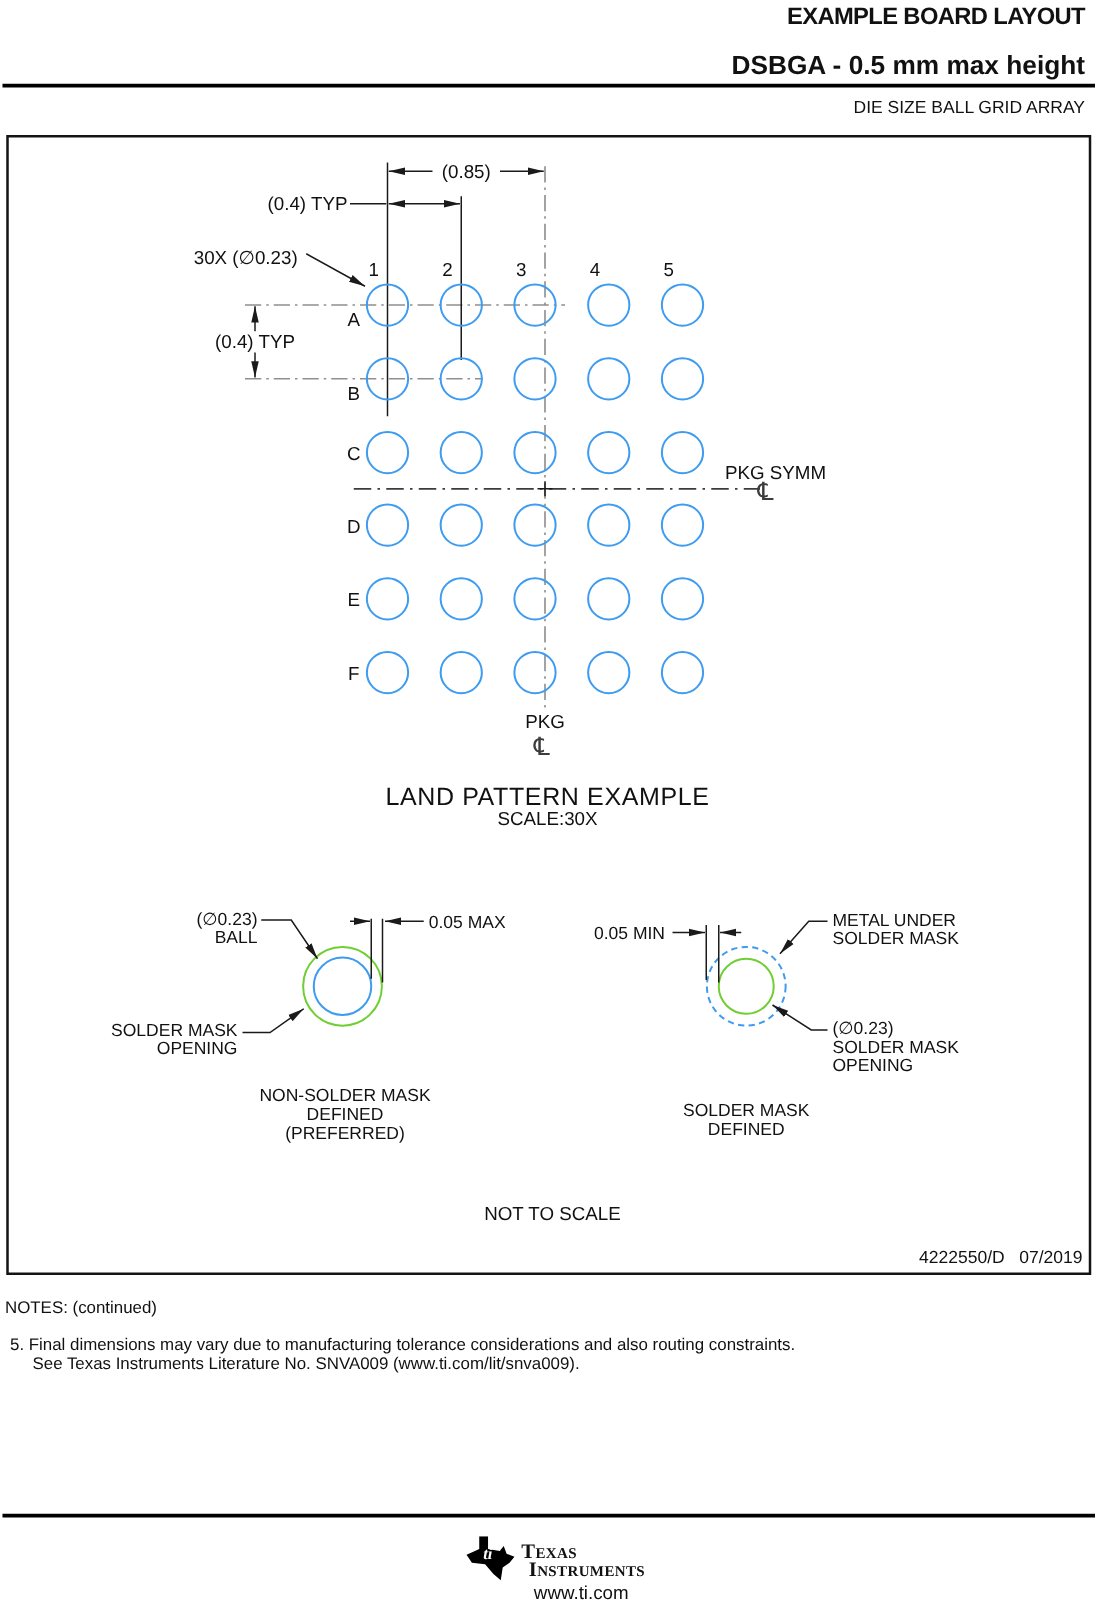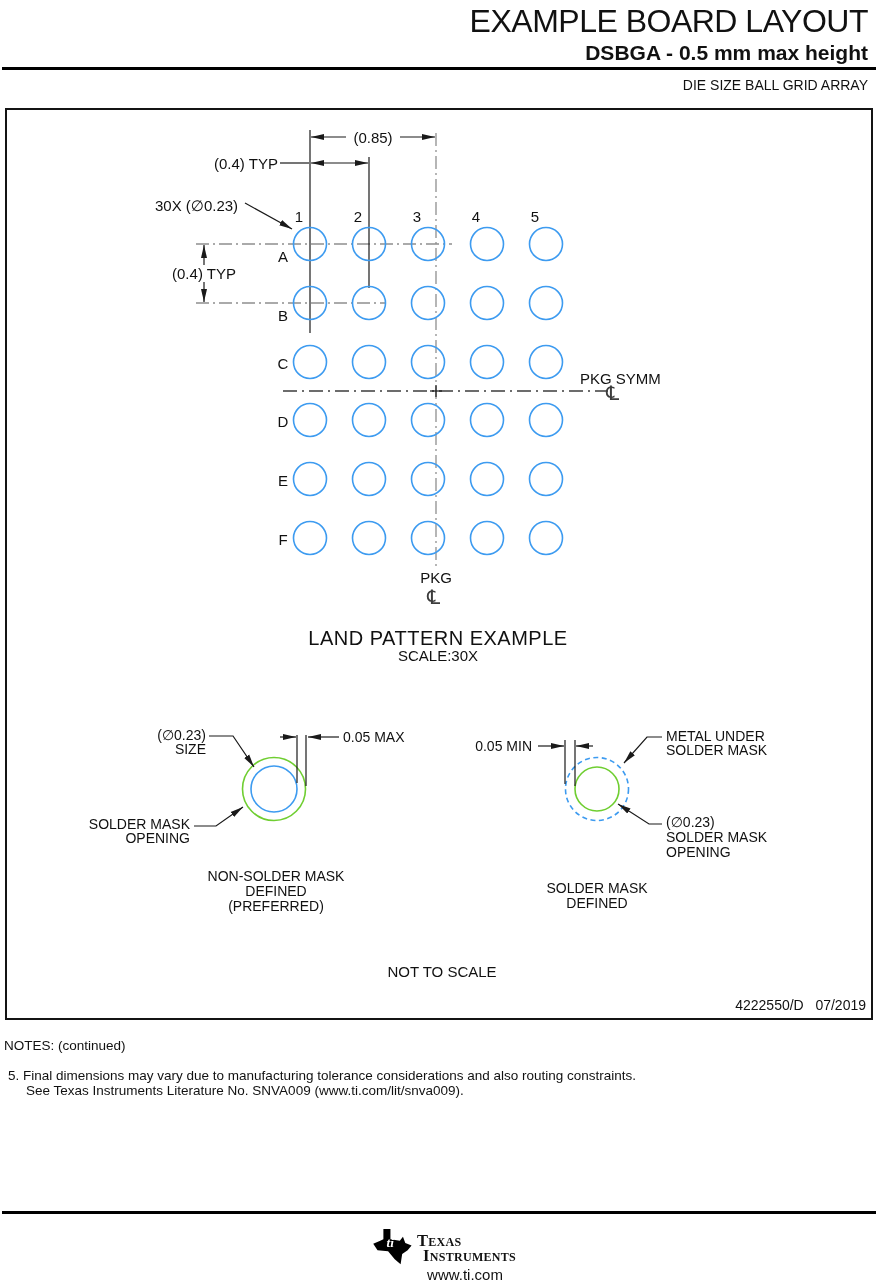--- a/index.html
+++ b/index.html
@@ -2,21 +2,21 @@
 <html style="--ball-blue: #3D9BF0; --mask-green: #6FCE31; --cl-gray: #8f8f8f;"><head>
 <meta charset="utf-8">
 <style>
   html,body{margin:0;padding:0;background:#fff;}
   .page{position:relative;width:878px;height:1288px;background:#fff;overflow:hidden;
         font-family:"Liberation Sans","DejaVu Sans",sans-serif;color:#111;}
   .abs{position:absolute;white-space:nowrap;}
   .ctr{text-align:center;}
   .rt{text-align:right;}
   .wbg{background:#fff;}
-  .t26b{font-size:32px;font-weight:normal;letter-spacing:-0.5px;margin-left:39px;}
+  .t26b{font-size:19px;font-weight:bold;letter-spacing:-0.5px;margin-left:39px;}
   .t27b{font-size:27px;font-weight:bold;letter-spacing:-0.5px;}
   .t21b{font-size:21px;font-weight:bold;}
   .t14{font-size:14px;}
   .t15{font-size:15px;}
   .t18{font-size:20px;letter-spacing:0.5px;}
   .t13{font-size:13.5px;}
   .lbl{font-size:14px;line-height:15px;}
   .rule{position:absolute;background:#000;height:3px;}
   .frame{position:absolute;border:2px solid #141414;background:transparent;}
   .clsym{font-size:20px;color:#3c3c3c;font-family:"DejaVu Sans",sans-serif;}
@@ -149,21 +149,21 @@
 
   <div class="abs t15 ctr" style="left:580px;top:370px;width:80px;">PKG SYMM</div>
   <div class="abs clsym" style="left:606px;top:381px;">℄</div>
   <div class="abs t15 ctr wbg" style="left:413px;top:569px;width:46px;">PKG</div>
   <div class="abs clsym" style="left:427px;top:585px;">℄</div>
 
   <div class="abs t18 ctr" style="left:288px;top:627px;width:300px;">LAND PATTERN EXAMPLE</div>
   <div class="abs t15 ctr" style="left:338px;top:647px;width:200px;">SCALE:30X</div>
 
   <div class="abs lbl rt" style="left:120px;top:728px;width:86px;">(∅0.23)</div>
-  <div class="abs lbl rt" style="left:120px;top:742px;width:86px;">SIZE</div>
+  <div class="abs lbl rt" style="left:120px;top:742px;width:86px;">BALL</div>
   <div class="abs lbl" style="left:343px;top:730px;">0.05 MAX</div>
   <div class="abs lbl rt" style="left:88px;top:817px;width:102px;">SOLDER MASK</div>
   <div class="abs lbl rt" style="left:88px;top:831px;width:102px;">OPENING</div>
   <div class="abs lbl ctr" style="left:176px;top:869px;width:200px;">NON-SOLDER MASK</div>
   <div class="abs lbl ctr" style="left:176px;top:884px;width:200px;">DEFINED</div>
   <div class="abs lbl ctr" style="left:176px;top:899px;width:200px;">(PREFERRED)</div>
 
   <div class="abs lbl rt" style="left:462px;top:739px;width:70px;">0.05 MIN</div>
   <div class="abs lbl" style="left:666px;top:729px;">METAL UNDER</div>
   <div class="abs lbl" style="left:666px;top:743px;">SOLDER MASK</div>

